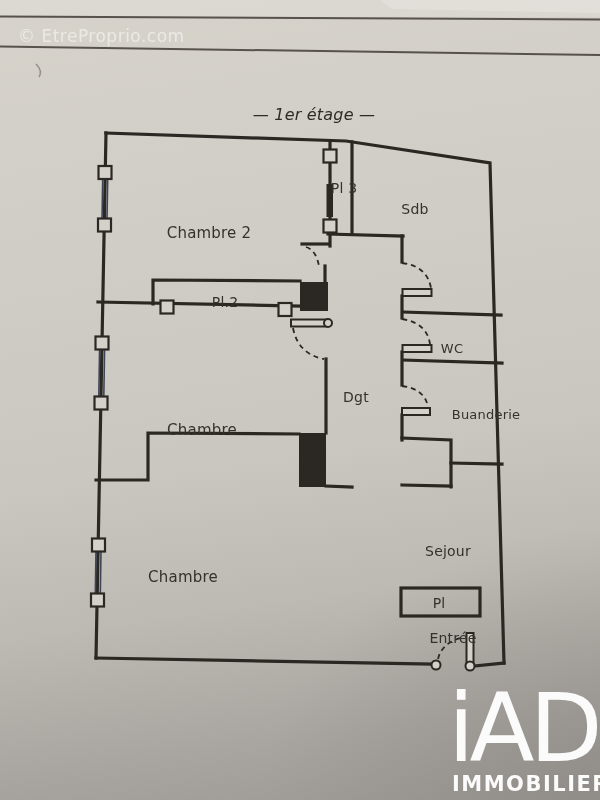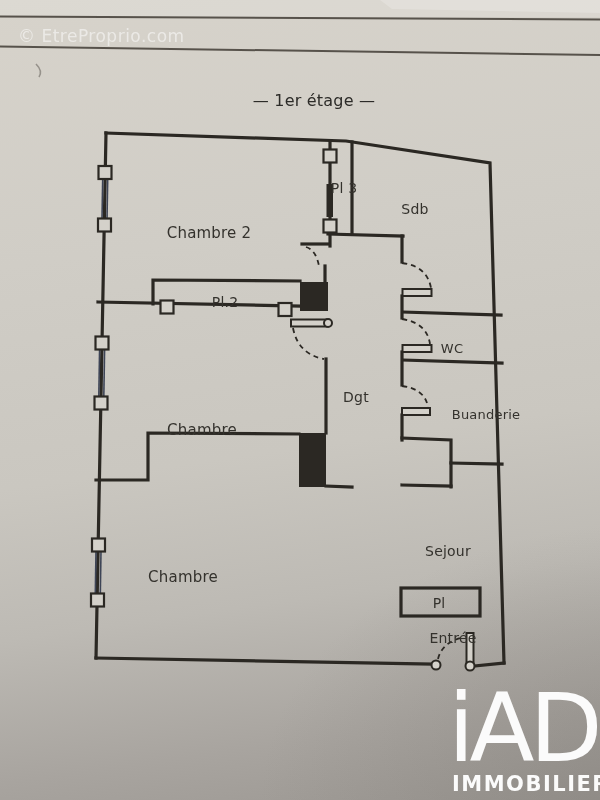--- a/index.html
+++ b/index.html
@@ -139,21 +139,21 @@
         <rect x="160.5" y="300.5" width="13" height="13"></rect>
         <rect x="278.5" y="303" width="13" height="13"></rect>
 
         <rect x="323.5" y="149.5" width="13" height="13"></rect>
       </g>
       <rect x="326.5" y="184" width="6.5" height="33" fill="#2b2823"></rect>
       <rect x="323.5" y="219.5" width="13" height="13" fill="#d4d1ca" stroke="#2b2823" stroke-width="2.2"></rect>
     </g>
   </svg>
 
-  <div class="lbl title" style="left:314px;top:100px;">— 1er étage —</div>
+  <div class="lbl title" style="left:314px;top:114px;font-style:italic;">— 1er étage —</div>
   <div class="lbl s15" style="left:209px;top:233px;">Chambre 2</div>
   <div class="lbl s14" style="left:415px;top:209px;">Sdb</div>
   <div class="lbl s12" style="left:344px;top:188px;">Pl 3</div>
   <div class="lbl s12" style="left:225px;top:302px;">Pl.2</div>
   <div class="lbl s15" style="left:202px;top:384px;margin-top:46px;">Chambre</div>
   <div class="lbl s14" style="left:356px;top:397px;">Dgt</div>
   <div class="lbl s13" style="left:452px;top:348px;">WC</div>
   <div class="lbl s13" style="left:486px;top:414px;">Buanderie</div>
   <div class="lbl s15" style="left:183px;top:577px;">Chambre</div>
   <div class="lbl s14" style="left:448px;top:551px;">Sejour</div>

